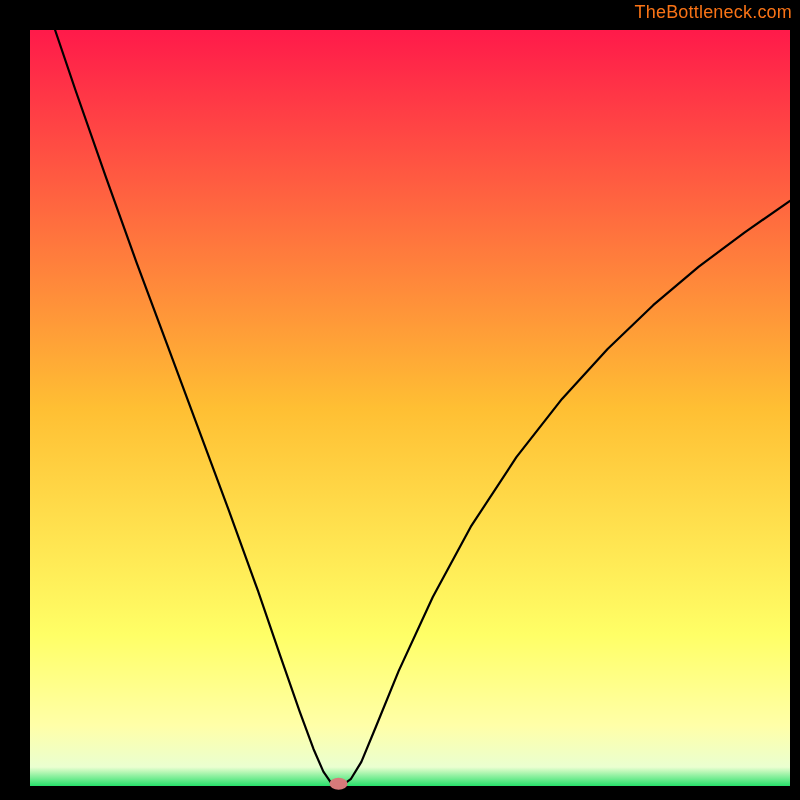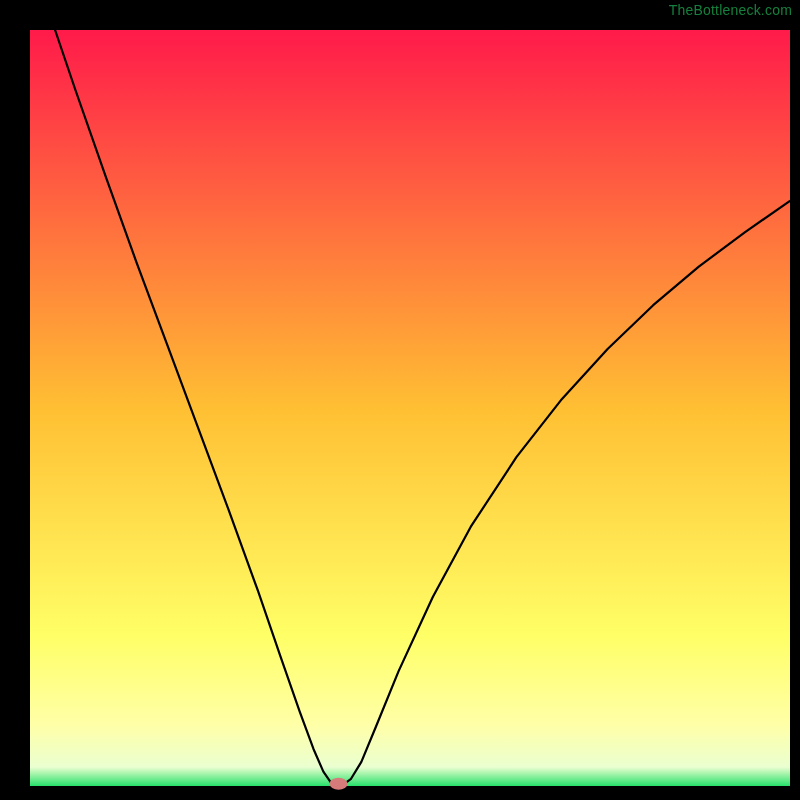--- a/index.html
+++ b/index.html
@@ -16,22 +16,22 @@
     width: 800px;
     height: 800px;
   }
   svg {
     display: block;
   }
   .watermark {
     position: absolute;
     top: 2px;
     right: 8px;
-    color: #15803d;
-    font-size: 14px;
+    color: #f97316;
+    font-size: 18px;
     font-weight: 500;
     letter-spacing: 0.2px;
     user-select: none;
   }
 </style>
 </head>
 <body>
 
 <div class="canvas-wrap">
   <svg id="chart-svg" width="800" height="800" viewBox="0 0 800 800">

